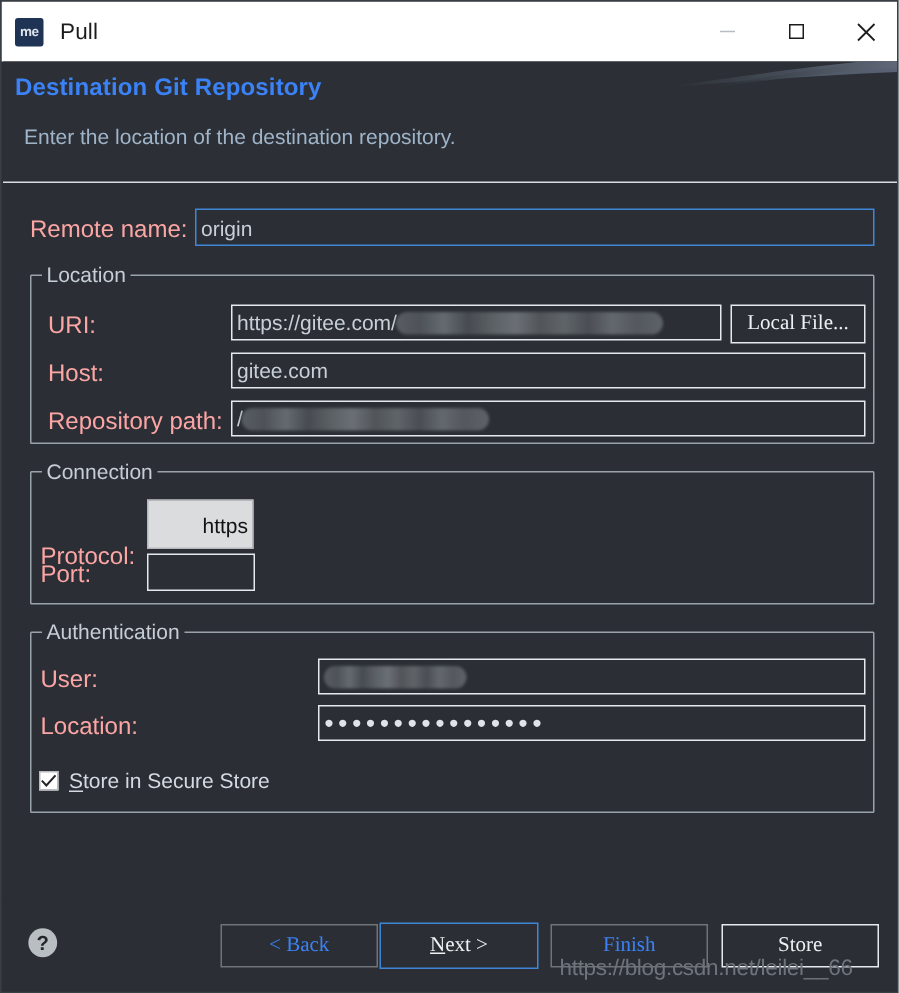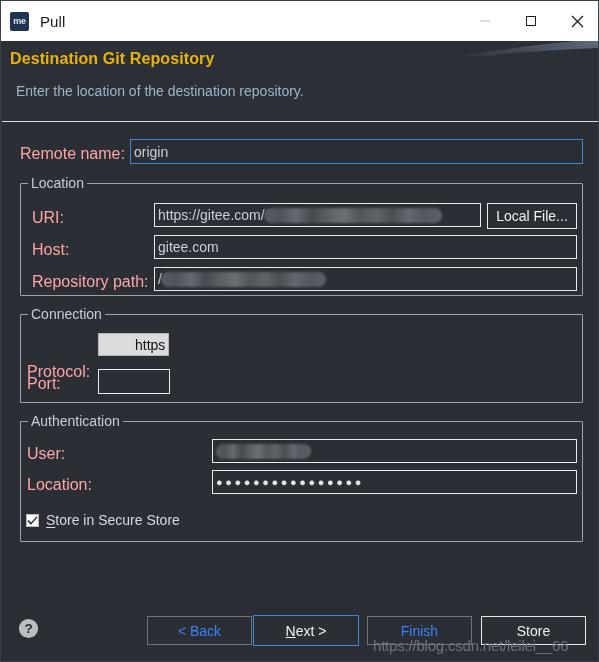--- a/index.html
+++ b/index.html
@@ -87,21 +87,21 @@
     width: 150px;
     height: 26px;
     overflow: hidden;
     opacity: 0.95;
   }
   #page-title {
     position: absolute;
     left: 8px; top: 9px;
     font-size: 16px;
     font-weight: bold;
-    color: #eab308;
+    color: #3b82f6;
     letter-spacing: 0.1px;
   }
   #page-desc {
     position: absolute;
     left: 14px; top: 42px;
     font-size: 14px;
     color: #9fb4c9;
   }
   #header-rule {
     position: absolute;
@@ -196,21 +196,21 @@
     display: block;
   }
 
   
   .btn {
     position: absolute;
     box-sizing: border-box;
     background: transparent;
     border: 1px solid #e6eaee;
     color: #eef1f4;
-    font-family: Liberation Sans, sans-serif;
+    font-family: Liberation Serif, serif;
     font-size: 14px;
     display: flex;
     align-items: center;
     justify-content: center;
     white-space: nowrap;
     cursor: default;
     padding: 0;
   }
   .btn.disabled {
     border-color: #6d7view;
@@ -358,21 +358,21 @@
     <div class="field" style="left:152px; top:145px; width:423px; height:24px;">
       <span>/</span>
         <span class="blur" style="width:165px; margin-left:-1px;"></span>
     </div>
 
     <div class="group" style="left:18px; top:192px; width:563px; height:89px;">
       <div class="group-legend">Connection</div>
     </div>
 
     <div class="lbl" style="left:25px; top:216px;margin-top:25px;">Protocol:</div>
-    <div id="protocol-combo" style="left:96px; top:211px; width:71px; height:23px;padding-left:36px;">
+    <div id="protocol-combo" style="left:96px; top:211px; width:71px; height:33px;padding-left:36px;">
       <span>https</span>
       <svg class="chev" width="9" height="6" viewBox="0 0 9 6">
         <polyline points="0.8,0.8 4.5,4.6 8.2,0.8" fill="none" stroke="#2a2d31" stroke-width="1.1"></polyline>
       </svg>
     </div>
 
     <div class="lbl" style="left:25px; top:253px;">Port:</div>
     <div class="field empty" style="left:96px; top:247px; width:72px; height:25px;">
       <span></span>
     </div>

